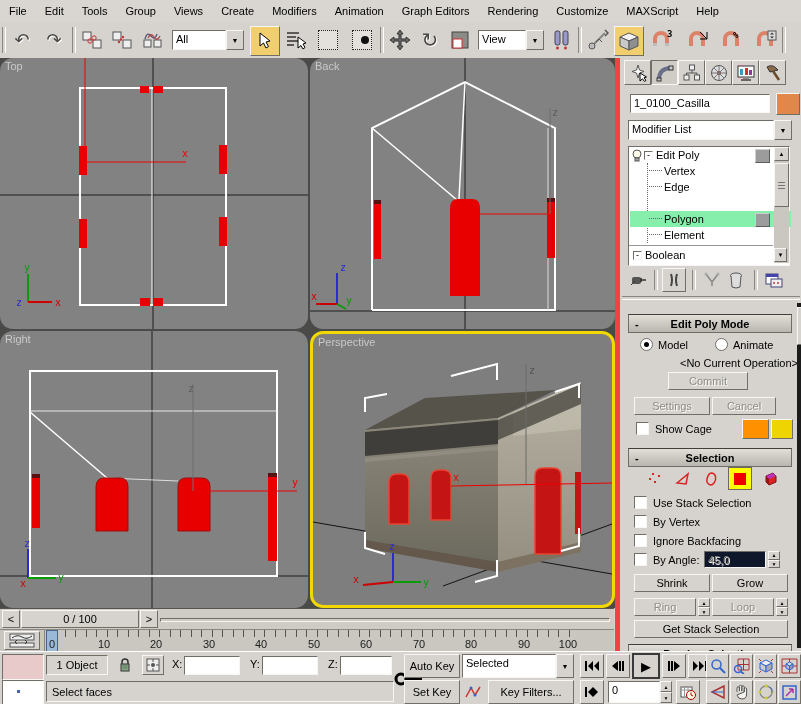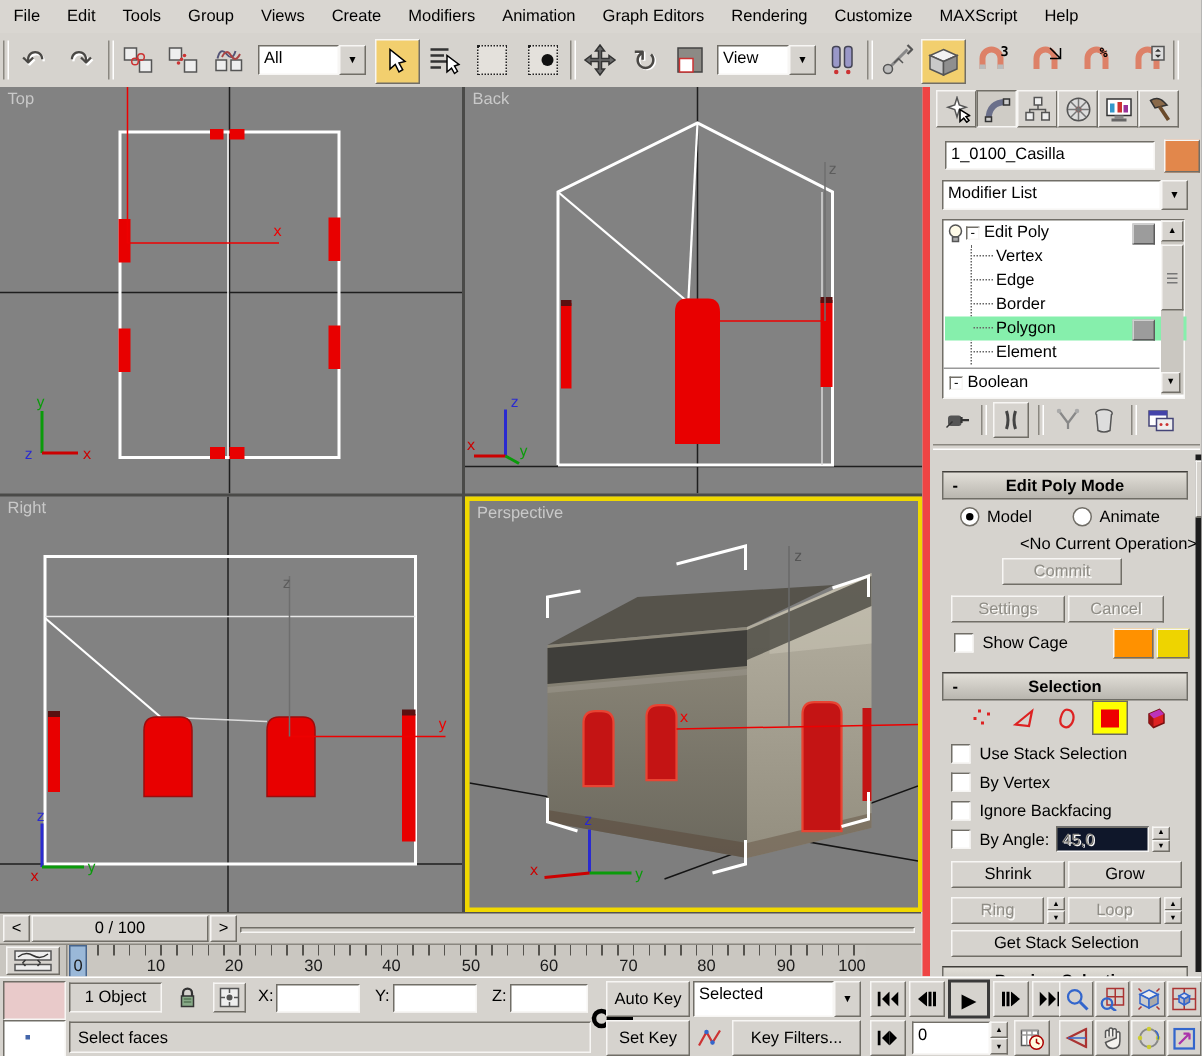--- a/index.html
+++ b/index.html
@@ -17,21 +17,21 @@
   .menu-item{padding:3px 9px;}
   
   #toolbar{position:absolute;left:0;top:22px;width:801px;height:36px;background:#d6d3ce;border-bottom:1px solid #8a8780;}
   .tsep{position:absolute;top:5px;width:2px;height:26px;border-left:1px solid #8a8780;border-right:1px solid #fff;}
   .tbtn{position:absolute;top:5px;width:28px;height:26px;display:flex;align-items:center;justify-content:center;}
   .dd{position:absolute;display:flex;box-sizing:border-box;}
   .dd .dd-text{flex:1;background:#fff;border:1px solid;border-color:#716e67 #f7f6f4 #f7f6f4 #716e67;padding:2px 3px;overflow:hidden;}
   .dd .dd-arrow{width:16px;display:flex;align-items:center;justify-content:center;font-size:7px;}
   .glyph{font-size:18px;color:#4a4845;text-shadow:1px 1px 0 #fff;}
   
-  .viewport{position:absolute;background:#828282;overflow:hidden;}
+  .viewport{position:absolute;background:#828282;overflow:hidden;border-radius:13px;}
   .vp-label{position:absolute;left:5px;top:2px;color:#c9c9c9;z-index:3;}
   #vp-persp{border:3px solid #f0d800;}
   
   #cmdpanel{position:absolute;left:615px;top:58px;width:186px;height:593px;background:#d6d3ce;border-left:5px solid #ef4444;}
   .tabbtn{position:absolute;top:2px;width:27px;height:25px;}
   .rollout-title{position:absolute;left:8px;width:162px;height:17px;background:linear-gradient(#e2dfd8,#b9b6af);border:1px solid #6f6d66;border-top-color:#403e3a;display:flex;align-items:center;justify-content:center;font-weight:bold;}
   .rollout-minus{position:absolute;left:6px;font-weight:bold;}
   .cb{width:11px;height:11px;background:#fff;border:1px solid;border-color:#716e67 #f7f6f4 #f7f6f4 #716e67;display:inline-block;}
   .radio{width:11px;height:11px;border-radius:50%;background:#fff;border:1px solid #716e67;display:inline-block;position:relative;}
   .radio.on:after{content:"";position:absolute;left:3px;top:3px;width:5px;height:5px;border-radius:50%;background:#000;}
@@ -439,24 +439,20 @@
       </div>
       <div class="graysq" style="left:126px;top:2px"></div>
       <div class="stackrow" style="top:16px;padding-left:19px">
           <span class="treestub"></span>
           <span>Vertex</span>
         </div>
       <div class="stackrow" style="top:32px;padding-left:19px">
           <span class="treestub"></span>
           <span>Edge</span>
         </div>
-      <div class="stackrow" style="top:48px;padding-left:19px">
-          <span class="treestub"></span>
-          <span>Border</span>
-        </div>
       <div class="stackrow" style="top:64px;padding-left:19px;width:142px;background:#86efac">
           <span class="treestub"></span>
           <span>Polygon</span>
         </div>
       <div class="graysq" style="left:126px;top:66px"></div>
       <div class="stackrow" style="top:80px;padding-left:19px">
           <span class="treestub"></span>
           <span>Element</span>
         </div>
       <div class="abs" style="left:0;top:98px;width:144px;height:1px;background:#999"></div>

